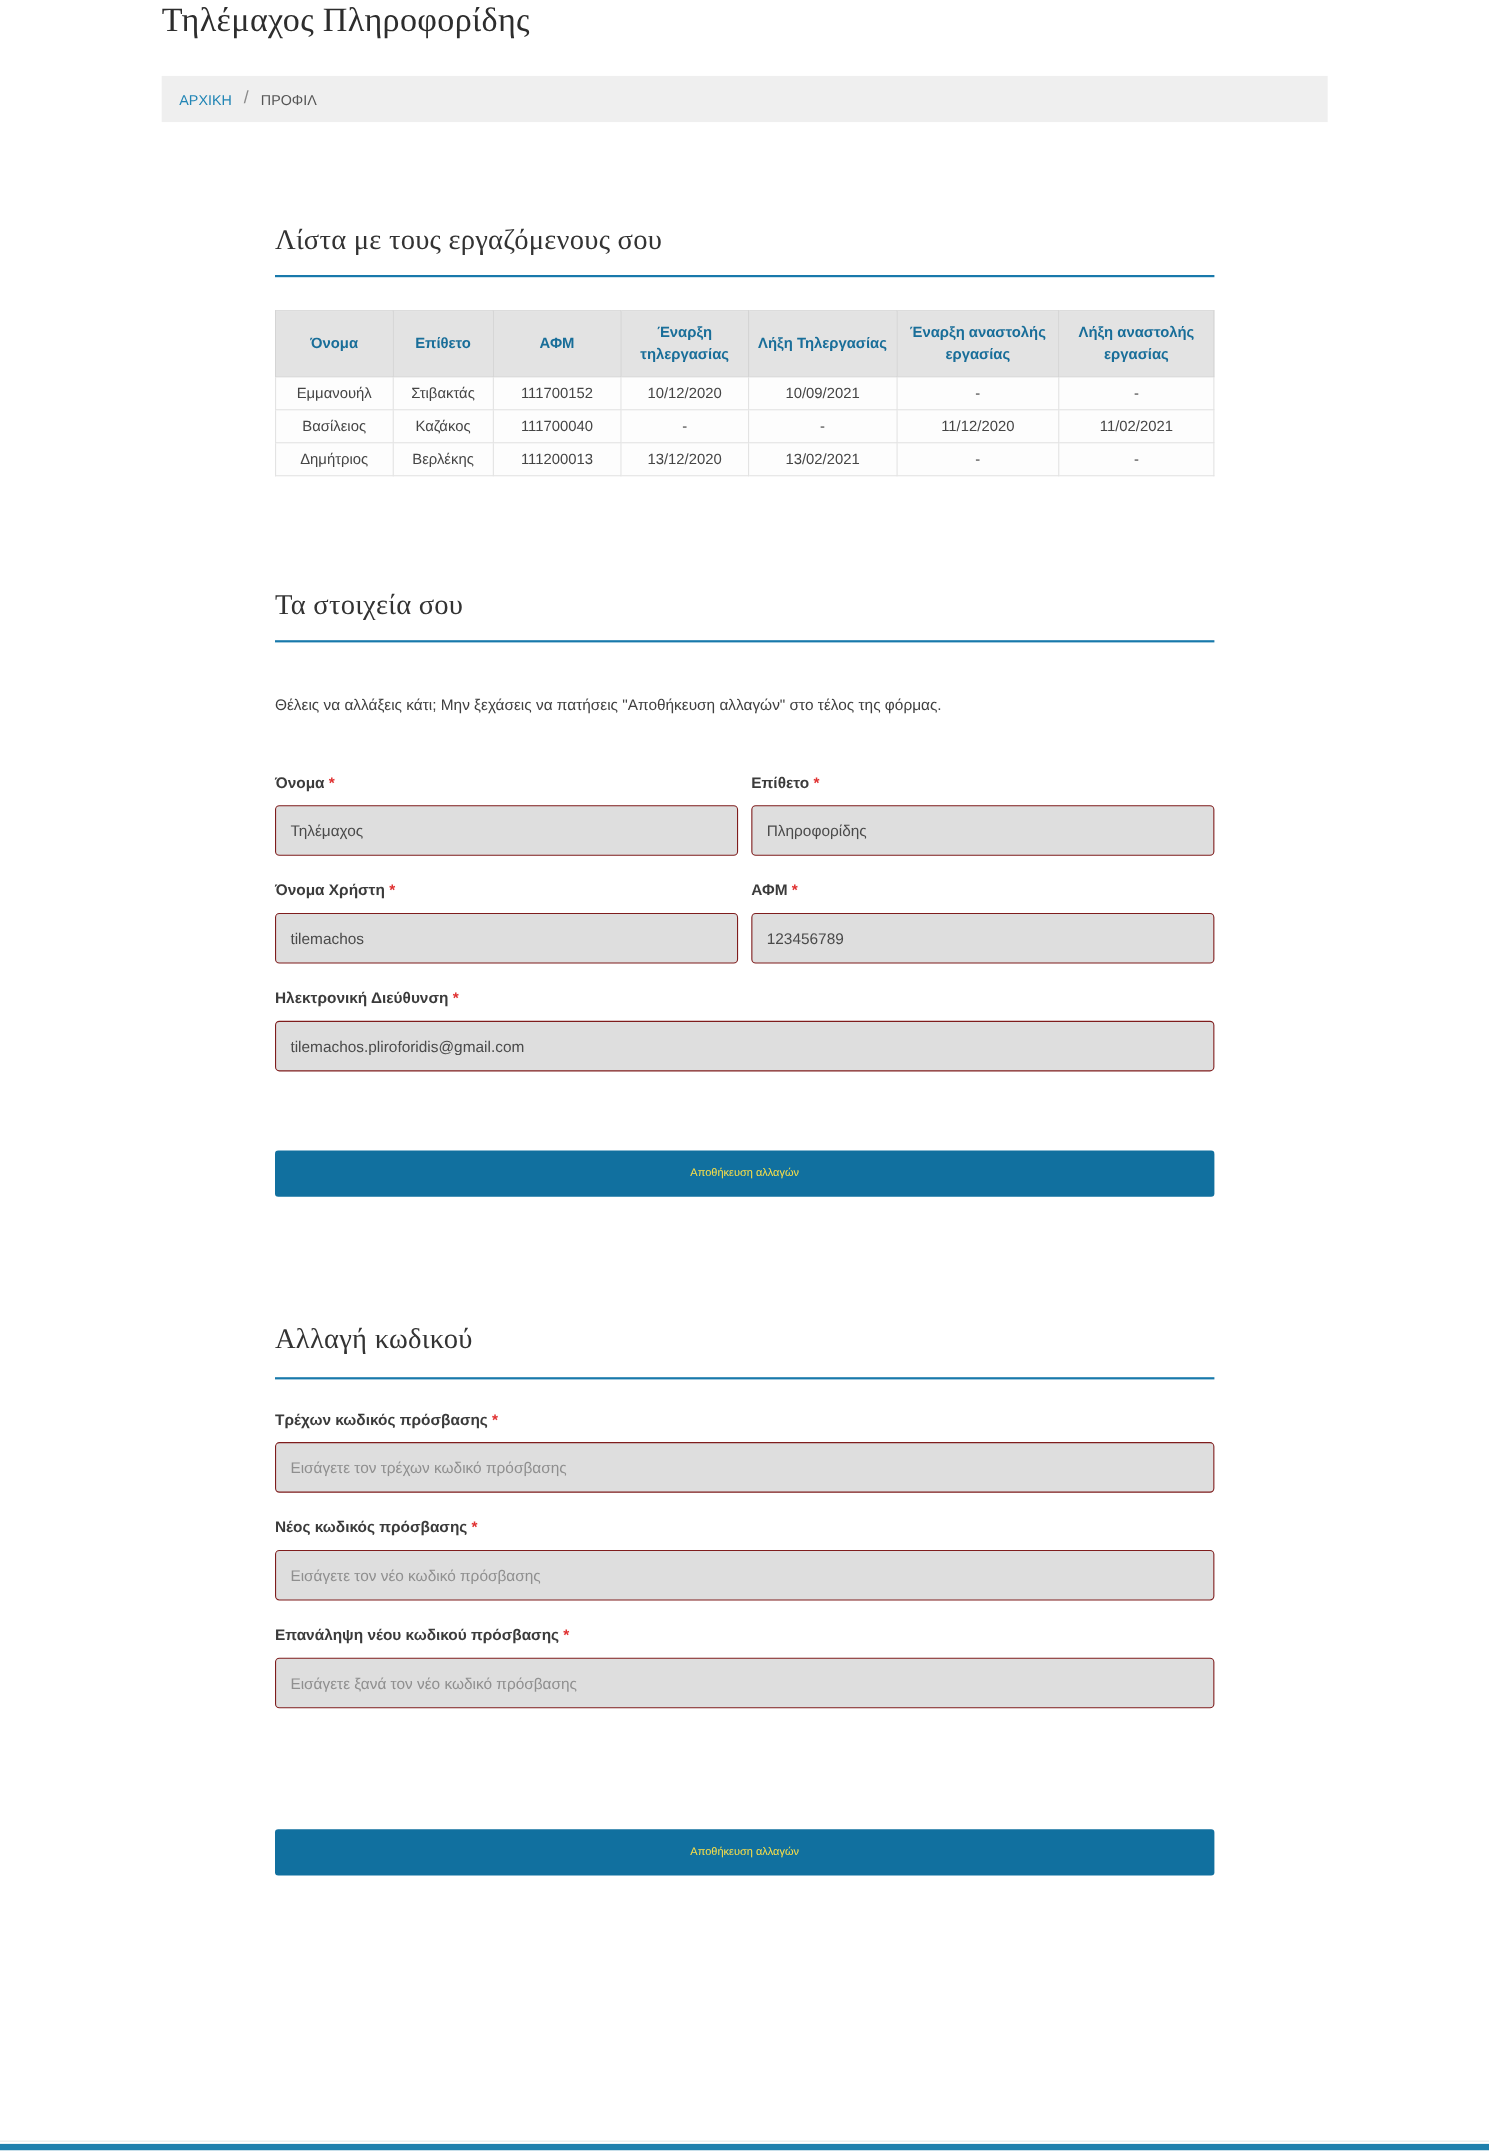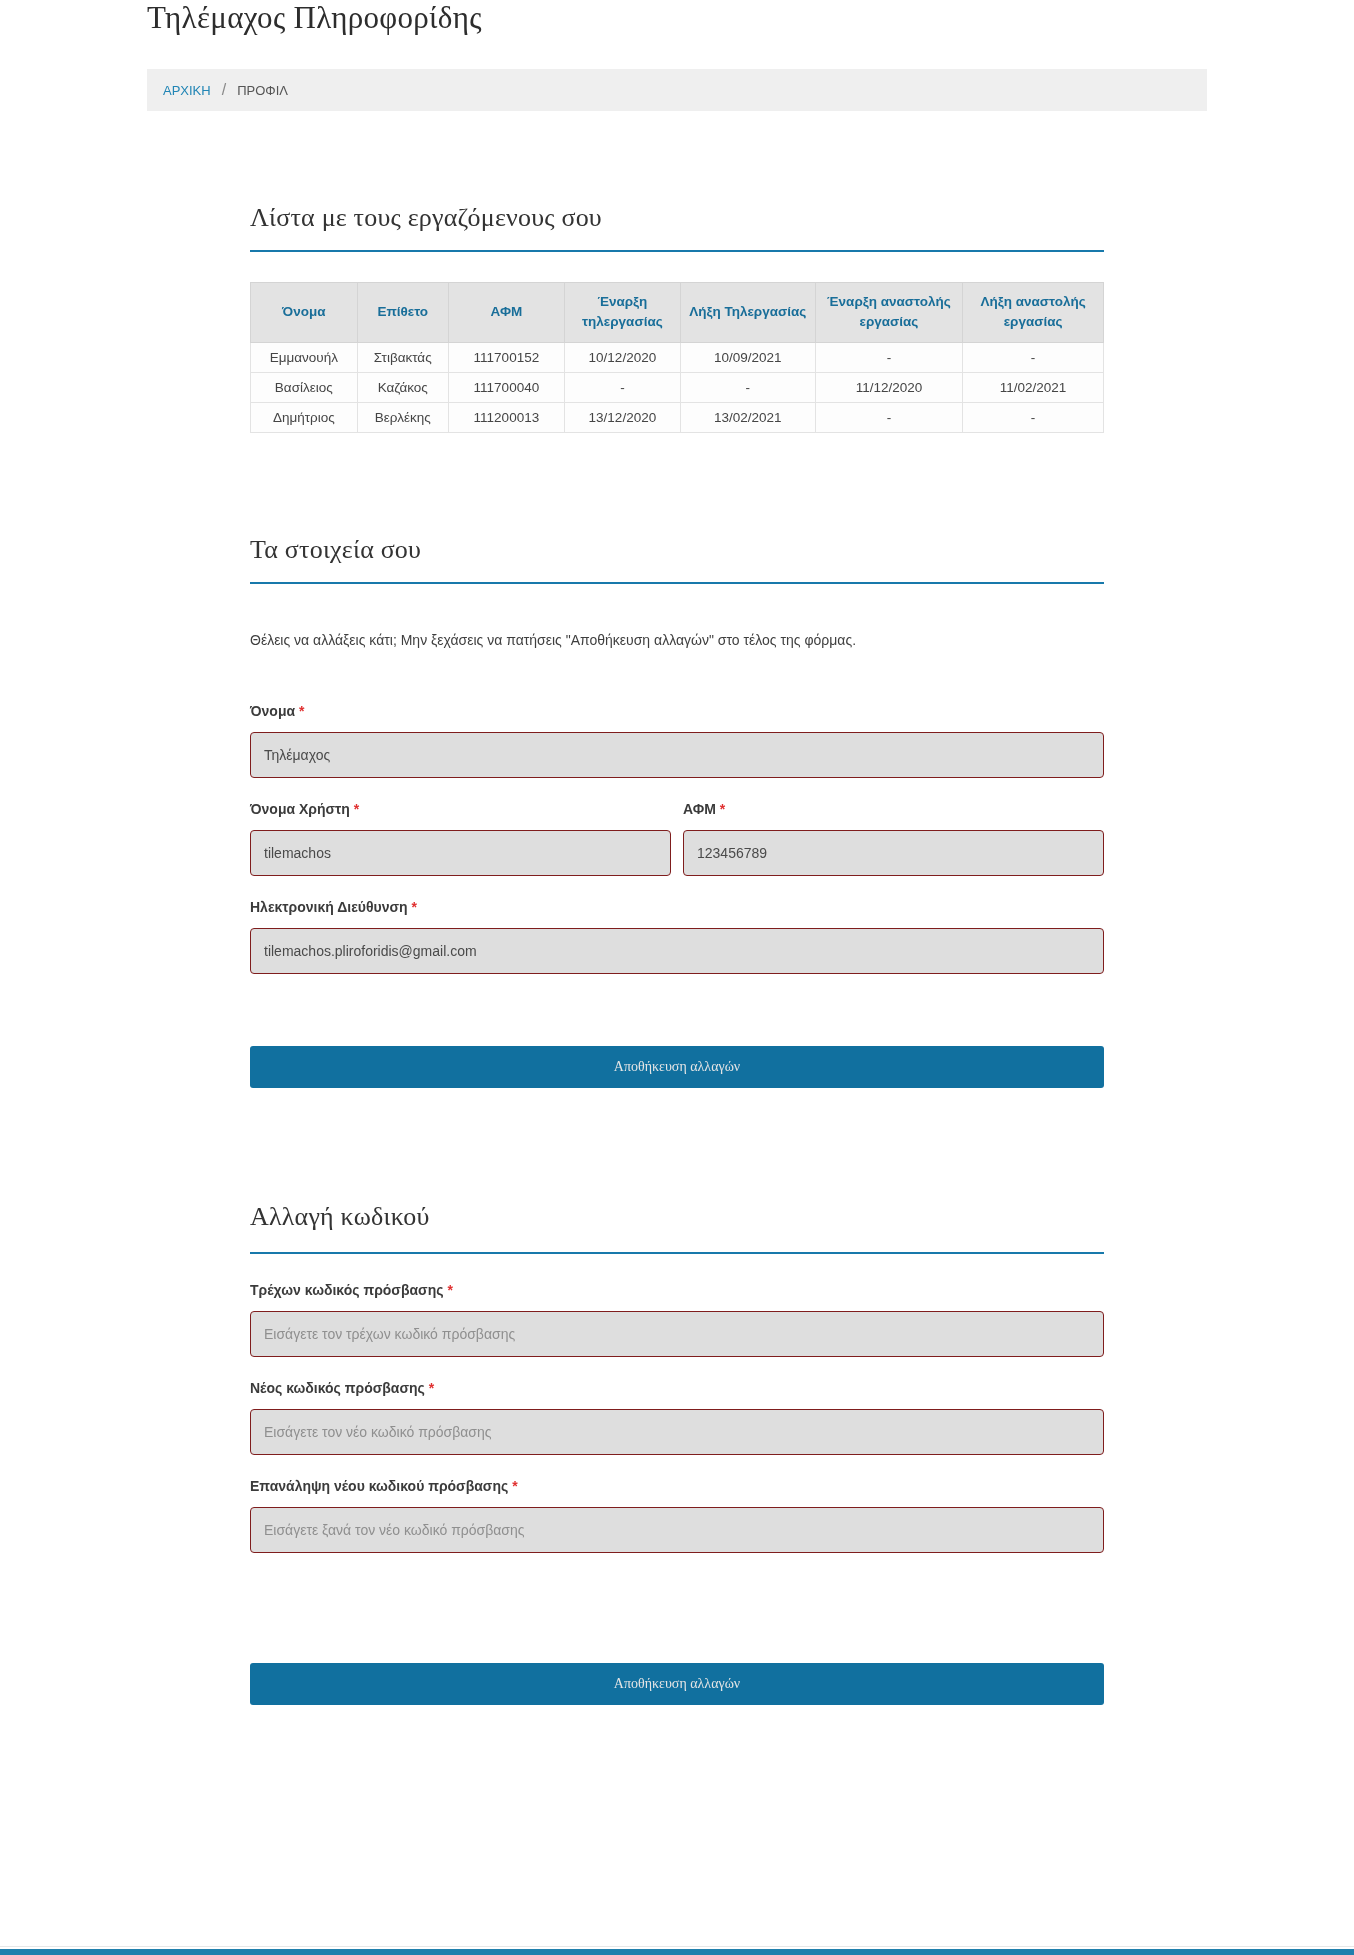--- a/index.html
+++ b/index.html
@@ -101,23 +101,23 @@
   }
   .field input::placeholder { color: #8f8f8f; opacity: 1; }
   .row-gap-lg { margin-top: 55px; }
   .row-gap { margin-top: 23px; }
 
   .btn-primary {
     display: block;
     width: 100%;
     height: 42px;
     background: #11709f;
-    color: #e5e5e5;
-    font-size: 14px;
-    font-family: Liberation Serif, serif;
+    color: #fde047;
+    font-size: 10px;
+    font-family: Liberation Sans, sans-serif;
     border: none;
     border-radius: 3px;
     cursor: pointer;
   }
   .btn-details { margin-top: 72px; }
   .btn-password { margin-top: 110px; }
 
   #section-password { margin-top: 114px; }
   #section-password .section-head { padding-bottom: 20px; }
   .pw-row-first { margin-top: 28px; }
@@ -203,20 +203,24 @@
         <h2 class="section-title">Τα στοιχεία σου</h2>
       </div>
       <p class="intro">Θέλεις να αλλάξεις κάτι; Μην ξεχάσεις να πατήσεις "Αποθήκευση αλλαγών" στο τέλος της φόρμας.</p>
 
       <form>
         <div class="form-row row-gap-lg">
           <div class="field">
             <label><span>Όνομα</span> <span class="req">*</span></label>
             <input type="text" value="Τηλέμαχος" style="">
           </div>
+          <div class="field">
+            <label><span>Επίθετο</span> <span class="req">*</span></label>
+            <input type="text" value="Πληροφορίδης" style="">
+          </div>
         </div>
         <div class="form-row row-gap">
           <div class="field">
             <label><span>Όνομα Χρήστη</span> <span class="req">*</span></label>
             <input type="text" value="tilemachos" style="">
           </div>
           <div class="field">
             <label><span>ΑΦΜ</span> <span class="req">*</span></label>
             <input type="text" value="123456789" style="">
           </div>

